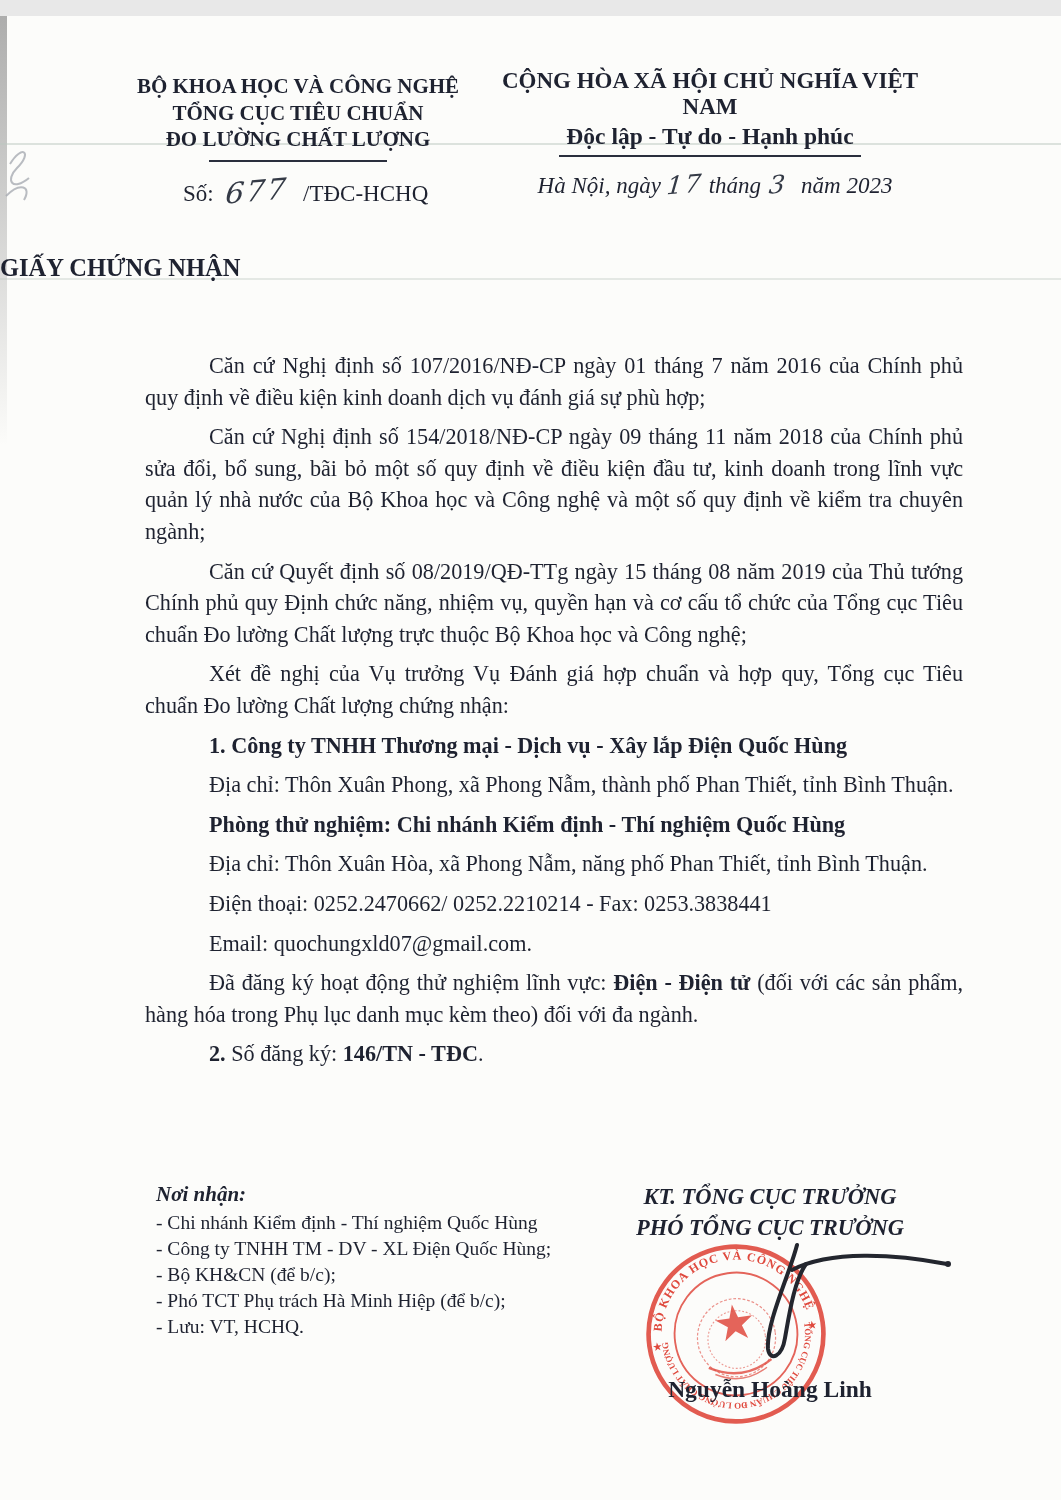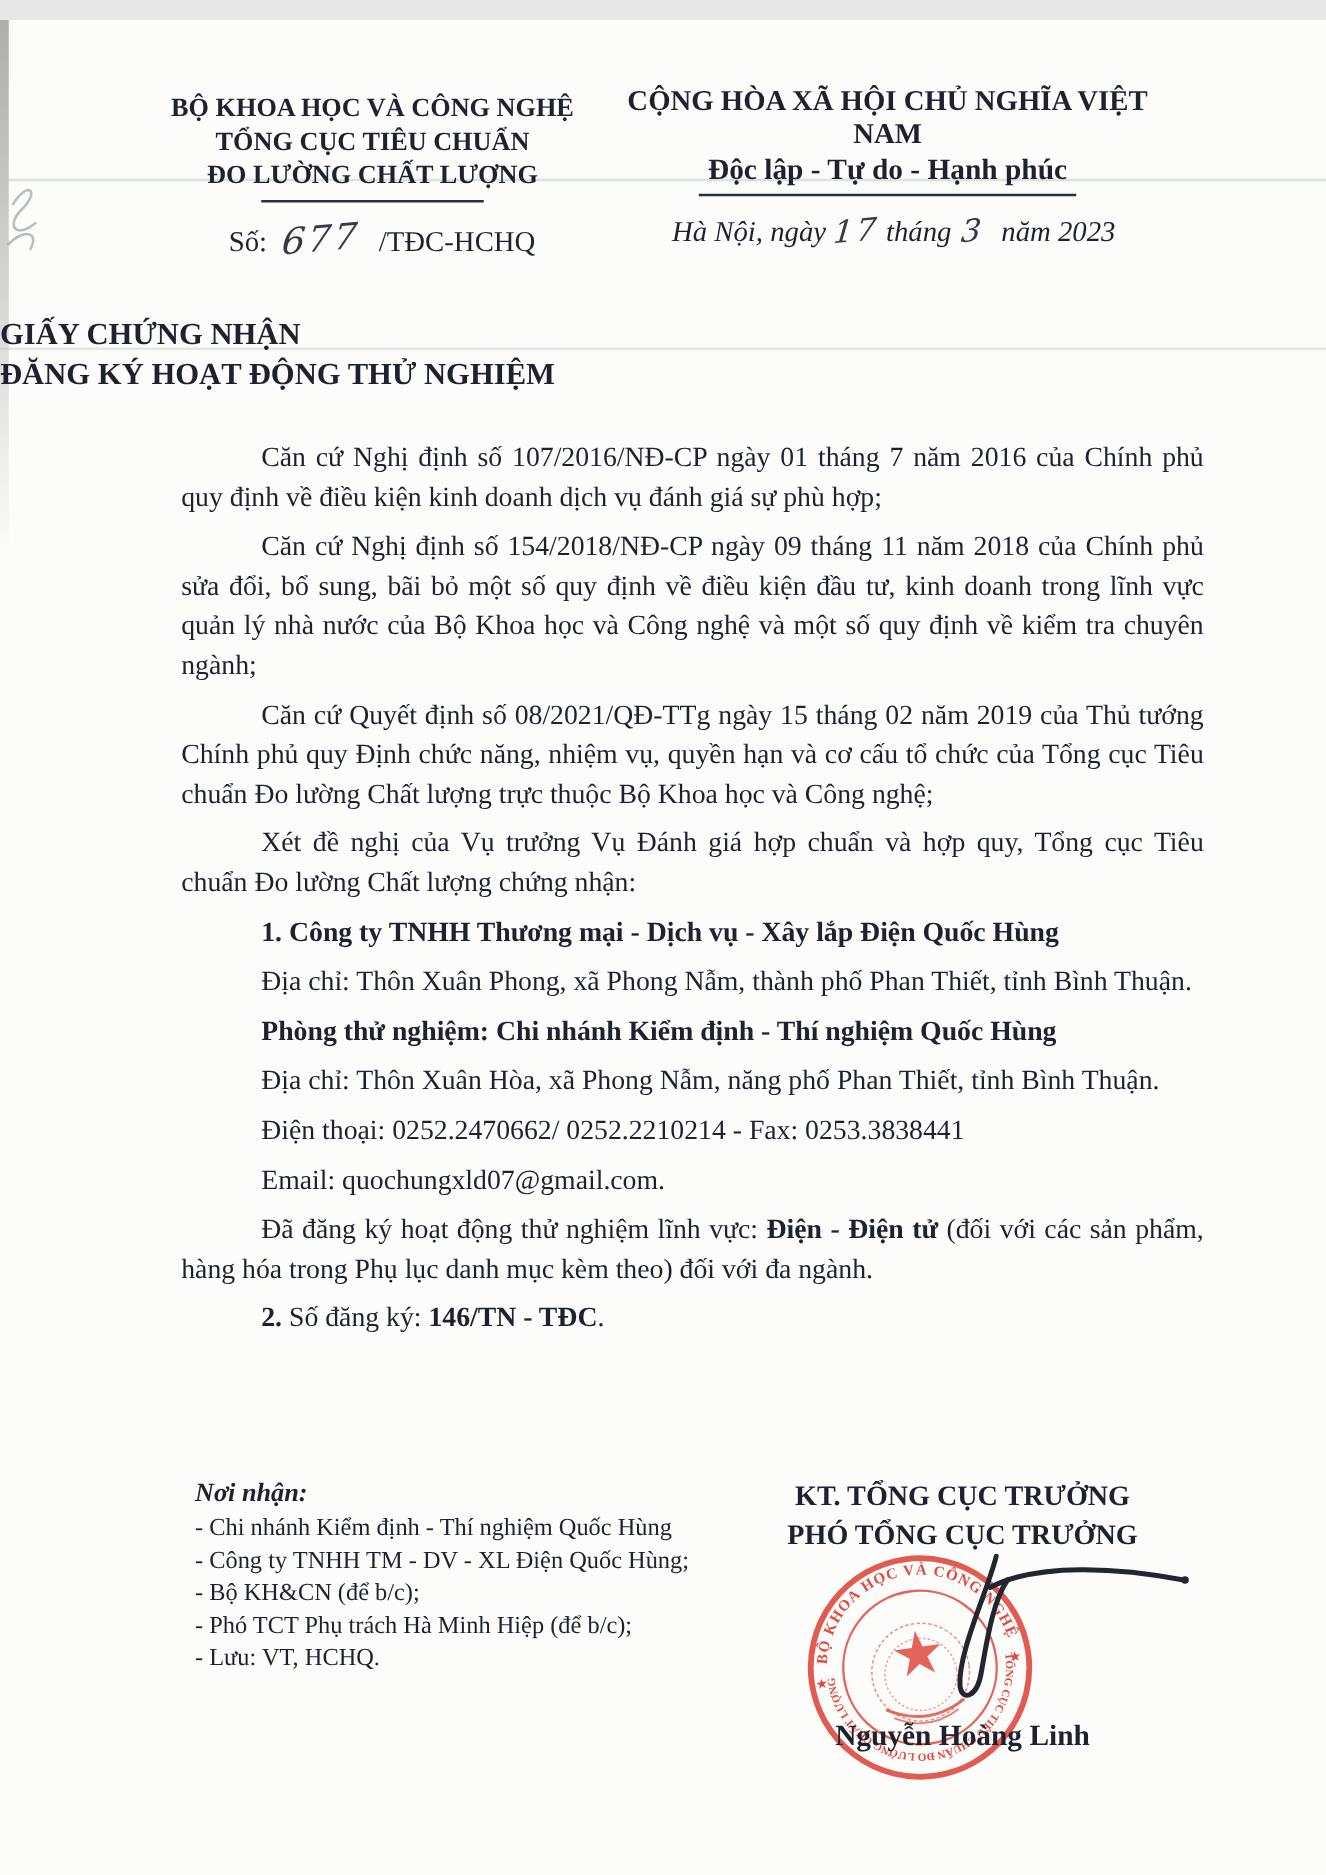--- a/index.html
+++ b/index.html
@@ -32,21 +32,21 @@
   .body{position:absolute;top:334px;left:145px;width:818px;font-size:22.2px;
         line-height:31.6px;text-align:justify;}
   .body p{margin:0 0 8px;text-indent:64px;}
   .it{}
   .b{font-weight:bold;}
   .paraph{vertical-align:-14px;margin-left:2px;}
   
   .noinhan{position:absolute;top:1165px;left:156px;width:420px;font-size:19.5px;line-height:26px;text-align:justify;}
   .noinhan .hd{font-weight:bold;font-style:italic;font-size:21px;margin-bottom:3px;}
   .sig-titles{position:absolute;top:1165px;left:560px;width:420px;text-align:center;
-        font-weight:bold;font-size:22.5px;line-height:31px;}
+        font-weight:bold;font-size:22.5px;line-height:31px;font-style:italic;}
   .stamp{position:absolute;top:1225px;left:643px;width:186px;height:186px;
         transform:rotate(-8deg);opacity:.92;}
   .signature{position:absolute;top:1215px;left:735px;width:225px;height:145px;}
   .sig-name{position:absolute;top:1360px;left:560px;width:420px;text-align:center;
         font-weight:bold;font-size:23.5px;}
   .scribble{position:absolute;left:2px;top:118px;}
 </style>
 </head>
 <body>
 
@@ -73,27 +73,26 @@
     <div class="l1">CỘNG HÒA XÃ HỘI CHỦ NGHĨA VIỆT NAM</div>
     <div class="l2">Độc lập - Tự do - Hạnh phúc</div>
     <div class="rule"></div>
   </div>
   <div class="date-line">
     <span>Hà Nội, ngày</span><span class="hand hand-day">17</span><span>tháng</span><span class="hand hand-month">3</span><span>năm 2023</span>
   </div>
 
   <div class="title">
     <div>GIẤY CHỨNG NHẬN</div>
-    <div>ĐĂNG KÝ HOẠT ĐỘNG THỬ NGHIỆM</div>
   </div>
 
   <div class="body">
     <p class="it">Căn cứ Nghị định số 107/2016/NĐ-CP ngày 01 tháng 7 năm 2016 của Chính phủ quy định về điều kiện kinh doanh dịch vụ đánh giá sự phù hợp;</p>
     <p class="it">Căn cứ Nghị định số 154/2018/NĐ-CP ngày 09 tháng 11 năm 2018 của Chính phủ sửa đổi, bổ sung, bãi bỏ một số quy định về điều kiện đầu tư, kinh doanh trong lĩnh vực quản lý nhà nước của Bộ Khoa học và Công nghệ và một số quy định về kiểm tra chuyên ngành;</p>
-    <p class="it">Căn cứ Quyết định số 08/2021/QĐ-TTg ngày 15 tháng 02 năm 2019 của Thủ tướng Chính phủ quy Định chức năng, nhiệm vụ, quyền hạn và cơ cấu tổ chức của Tổng cục Tiêu chuẩn Đo lường Chất lượng trực thuộc Bộ Khoa học và Công nghệ;</p>
+    <p class="it">Căn cứ Quyết định số 08/2019/QĐ-TTg ngày 15 tháng 08 năm 2019 của Thủ tướng Chính phủ quy Định chức năng, nhiệm vụ, quyền hạn và cơ cấu tổ chức của Tổng cục Tiêu chuẩn Đo lường Chất lượng trực thuộc Bộ Khoa học và Công nghệ;</p>
     <p class="it">Xét đề nghị của Vụ trưởng Vụ Đánh giá hợp chuẩn và hợp quy, Tổng cục Tiêu chuẩn Đo lường Chất lượng chứng nhận:</p>
     <p class="b">1. Công ty TNHH Thương mại - Dịch vụ - Xây lắp Điện Quốc Hùng</p>
     <p>Địa chỉ: Thôn Xuân Phong, xã Phong Nẫm, thành phố Phan Thiết, tỉnh Bình Thuận.</p>
     <p class="b it">Phòng thử nghiệm: Chi nhánh Kiểm định - Thí nghiệm Quốc Hùng</p>
     <p>Địa chỉ: Thôn Xuân Hòa, xã Phong Nẫm, năng phố Phan Thiết, tỉnh Bình Thuận.</p>
     <p>Điện thoại: 0252.2470662/ 0252.2210214 - Fax: 0253.3838441</p>
     <p>Email: quochungxld07@gmail.com.</p>
     <p><span>Đã đăng ký hoạt động thử nghiệm lĩnh vực: </span><span class="b">Điện - Điện tử </span><span class="it">(đối với các sản phẩm, hàng hóa trong Phụ lục danh mục kèm theo)</span><span> đối với đa ngành.</span></p>
     <p><span class="b">2. </span><span>Số đăng ký: </span><span class="b">146/TN - TĐC</span><span>.</span></p>
   </div>

